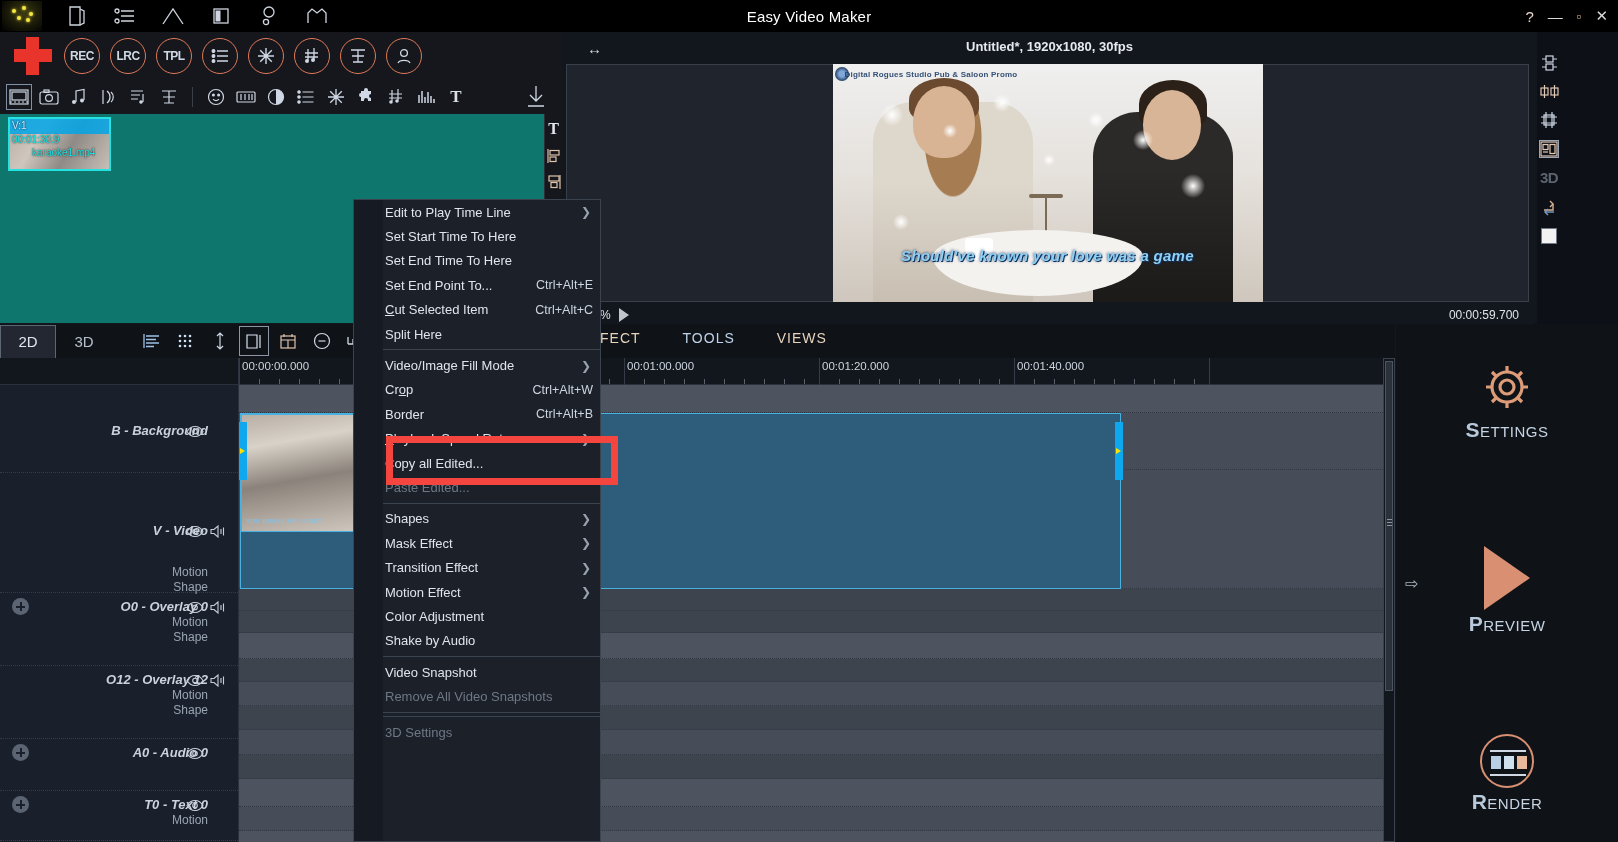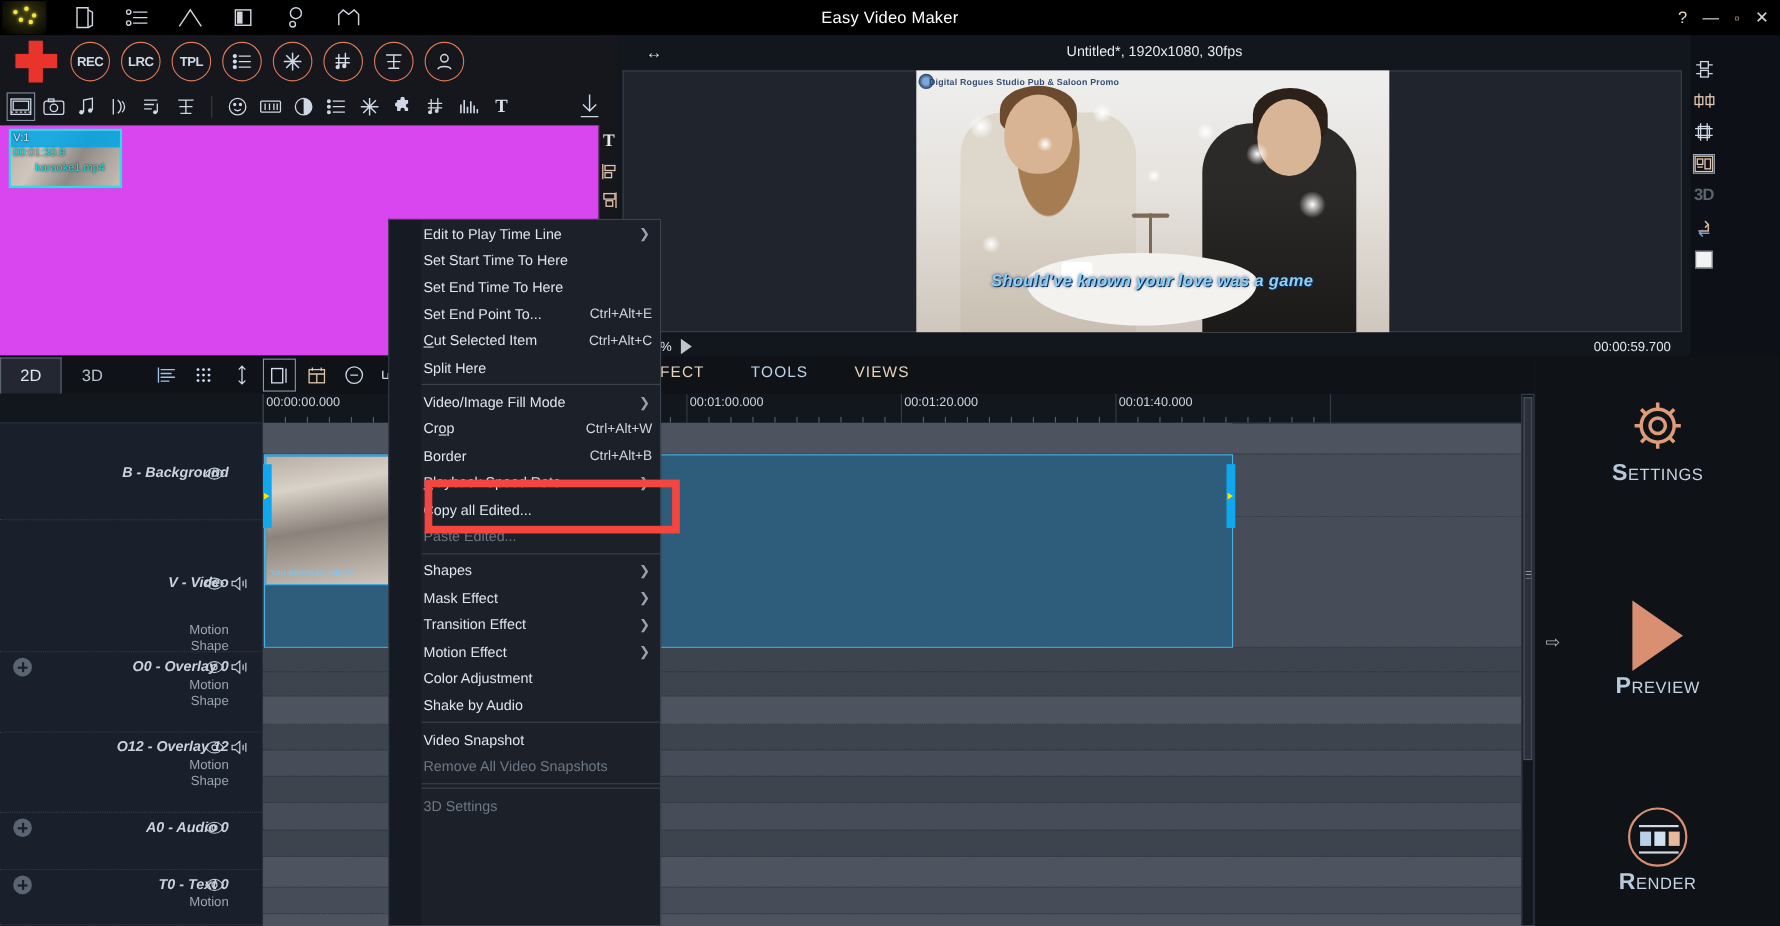--- a/index.html
+++ b/index.html
@@ -58,21 +58,21 @@
     position: absolute; left: 0; top: 80px; width: 562px; height: 34px;
     background: #15171c; display: flex; align-items: center; padding-left: 6px; gap: 4px;
   }
   .sico { width: 26px; height: 26px; display:flex; align-items:center; justify-content:center; color:#cfd8e4; }
   .sico.active { border:1px solid #7f8fa4; }
   .sep-v { width:1px; height:20px; background:#3a3f48; margin: 0 6px; }
 
   
   .media-bin {
     position: absolute; left: 0; top: 114px; width: 545px; height: 209px;
-    background: #d946ef; border-right:1px solid #2a2f38;
+    background: #0f766e; border-right:1px solid #2a2f38;
   }
   .media-item {
     position: absolute; left: 8px; top: 3px; width: 103px; height: 54px;
     border: 2px solid #27e0e0;
     background: linear-gradient(120deg,#b9ada4 0%, #cfc6bd 30%, #8f8a86 60%, #c8bfb6 100%);
     overflow: hidden;
   }
   .media-item .mtop { position:absolute; left:0; top:0; width:100%; height:15px; background:#00a6e8; opacity:.85;}
   .media-item .mtxt { position:absolute; left:2px; top:0; font-size:10px; color:#1de0e0; line-height:13px; text-shadow:0 0 2px #000;}
   .media-item .mtxt.l1 { color:#cfe8ff; }
@@ -86,21 +86,21 @@
   }
   .vstrip .sico { width:17px; height:20px; }
 
   
   .dl-ico { position:absolute; left:525px; top:84px; width:22px; height:24px; color:#cfd8e4; }
 
   
   .preview-wrap { position:absolute; left:562px; top:32px; width:975px; height:291px; background:#12161d; }
   .prev-header { position:relative; height:32px; }
   .resize-h { position:absolute; left:25px; top:8px; color:#cfd8e4; font-size:15px; }
-  .prev-title { position:absolute; left:0; right:0; top:7px; text-align:center; font-size:13px; color:#e6eaf0; }
+  .prev-title { position:absolute; left:0; right:0; top:7px; text-align:center; font-size:13px; color:#e6eaf0;font-weight:bold; }
   .prev-stage {
     position:absolute; left:4px; top:32px; width:963px; height:238px;
     background:#20242c; border:1px solid #3a4049; display:flex; align-items:center; justify-content:center;
   }
   .video-frame {
     width: 430px; height: 238px; position:relative; overflow:hidden;
     background: linear-gradient(180deg,#efefef 0%, #e6e2dd 45%, #cfc7bd 100%);
   }
   .vf-person-l {
     position:absolute; left:40px; bottom:0; width:160px; height:200px;

